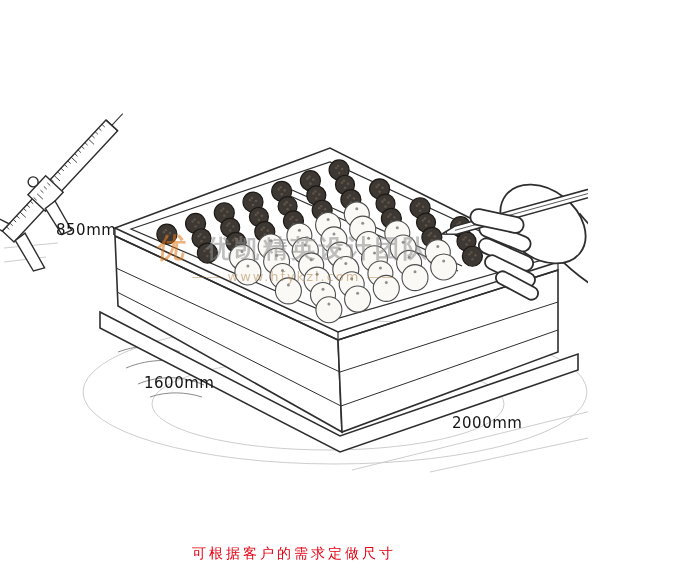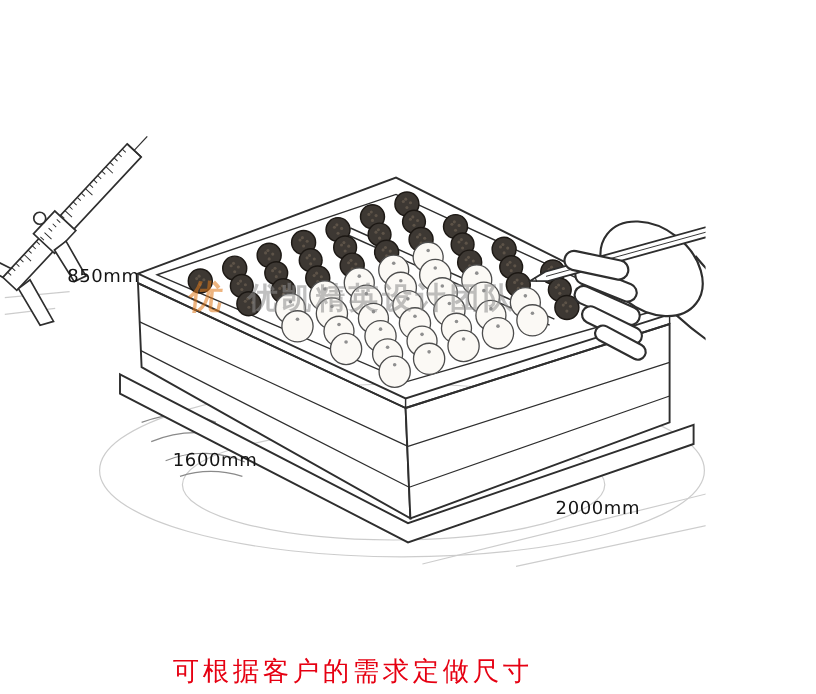--- a/index.html
+++ b/index.html
@@ -6,39 +6,39 @@
   .stage{
     position:relative;width:588px;height:578px;background:#ffffff;overflow:hidden;
     font-family:"DejaVu Sans","Liberation Sans",sans-serif;
   }
   .stage svg{position:absolute;left:0;top:0;}
   .dim{
     position:absolute;font-size:15px;color:#141414;letter-spacing:0.5px;
   }
   #dim-850{left:56px;top:221px;}
   #dim-1600{left:144px;top:374px;}
-  #dim-2000{left:463px;top:414px;}
+  #dim-2000{left:452px;top:414px;}
   .watermark{
     position:absolute;left:50%;top:234px;transform:translateX(-50%);
     text-align:center;opacity:0.55;white-space:nowrap;pointer-events:none;
   }
   .wm-top{display:flex;align-items:center;justify-content:center;gap:7px;}
   .wm-logo{
     color:#e07818;font-size:28px;font-weight:bold;line-height:1;
     transform:skewX(-6deg);
   }
   .wm-brand{
     color:#8d8d8d;font-size:25px;font-weight:bold;letter-spacing:3px;line-height:1;margin-left:14px;
   }
   .wm-sub{
     margin-top:7px;color:#b0884f;font-size:13px;letter-spacing:2px;
   }
   .caption{
     position:absolute;left:0;right:0;top:545px;text-align:center;
-    color:#e60012;font-size:22px;letter-spacing:3px;
+    color:#e60012;font-size:14px;letter-spacing:3px;
   }
 </style>
 </head>
 <body>
 
 <div class="stage">
 
   <svg id="sketch" width="680" height="578" viewBox="0 0 680 578">
 
     <g id="guides" stroke="#bcbcbc" fill="none" stroke-width="1" opacity="0.75">
@@ -324,16 +324,17 @@
 
   <div class="dim" id="dim-850">850mm</div>
   <div class="dim" id="dim-1600">1600mm</div>
   <div class="dim" id="dim-2000">2000mm</div>
 
   <div class="watermark">
     <div class="wm-top">
       <span class="wm-logo">优</span>
       <span class="wm-brand">优凯精英设计团队</span>
     </div>
+    <div class="wm-sub">—— www.hfykzl.com ——</div>
   </div>
 
   <div class="caption">可根据客户的需求定做尺寸</div>
 </div>
 
 </body></html>

